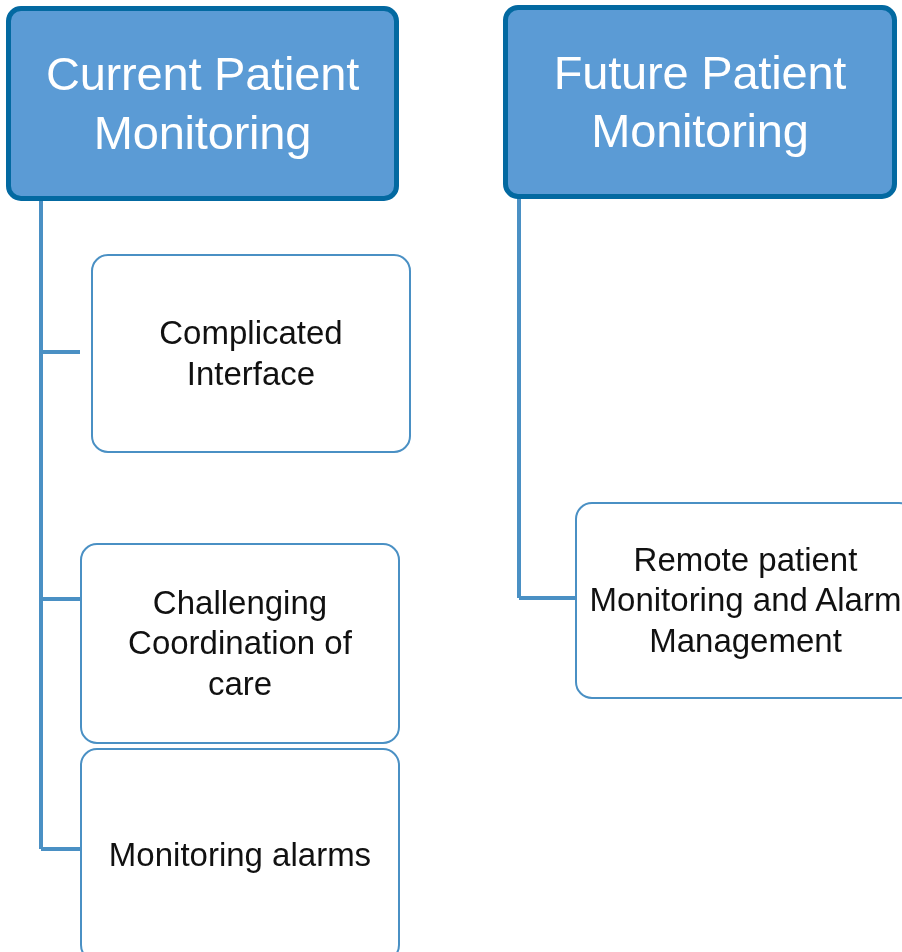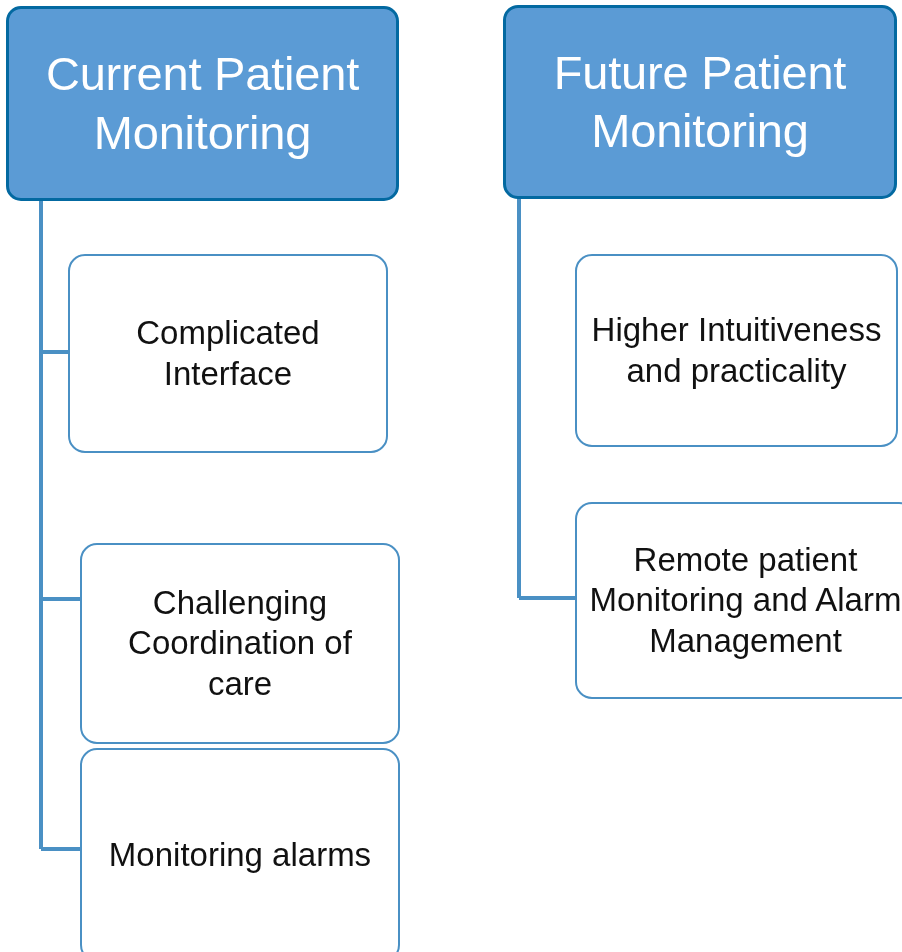--- a/index.html
+++ b/index.html
@@ -36,21 +36,21 @@
   }
   .node .node-label {
     display: block;
     width: 100%;
     padding: 0 10px;
     box-sizing: border-box;
   }
   
   .node.root {
     background: #5B9BD5;
-    border: 3px solid #0369a1;
+    border: 5px solid #0369a1;
     border-radius: 15px;
     color: #FFFFFF;
     font-size: 47px;
     font-weight: 300;
     line-height: 1.24;
     letter-spacing: -0.2px;
   }
   
   .node.child {
     background: #FFFFFF;
@@ -60,21 +60,21 @@
     font-size: 33px;
     font-weight: 400;
     line-height: 1.22;
   }
   .node.child.single-line {
     font-size: 33px;
   }
 
   
   #root-current   { left: 6px;  top: 6px;   width: 393px; height: 195px; }
-  #node-complicated-interface { left: 68px; top: 254px; width: 320px; height: 199px; }
+  #node-complicated-interface { left: 91px; top: 254px; width: 320px; height: 199px; }
   #node-challenging-coordination { left: 80px; top: 500px; width: 320px; height: 201px; margin-top: 43px; }
   #node-excessive-alarms { left: 80px; top: 748px; width: 320px; height: 214px; }
 
   
   #root-future    { left: 503px; top: 5px;  width: 394px; height: 194px; }
   #node-higher-intuitiveness { left: 575px; top: 254px; width: 323px; height: 193px; }
   #node-remote-monitoring    { left: 575px; top: 502px; width: 341px; height: 197px; }
 </style>
 </head>
 <body>
@@ -111,21 +111,18 @@
   </div>
 
   <div class="node child single-line" id="node-excessive-alarms">
     <span class="node-label">Monitoring alarms</span>
   </div>
 
   <div class="node root" id="root-future">
     <span class="node-label">Future Patient Monitoring</span>
   </div>
 
-  <div class="node child" id="node-higher-intuitiveness">
-    <span class="node-label">Higher Intuitiveness and practicality</span>
-  </div>
 
   <div class="node child" id="node-remote-monitoring">
     <span class="node-label">Remote patient Monitoring and Alarm Management</span>
   </div>
 
 </div>
 
 </body></html>

